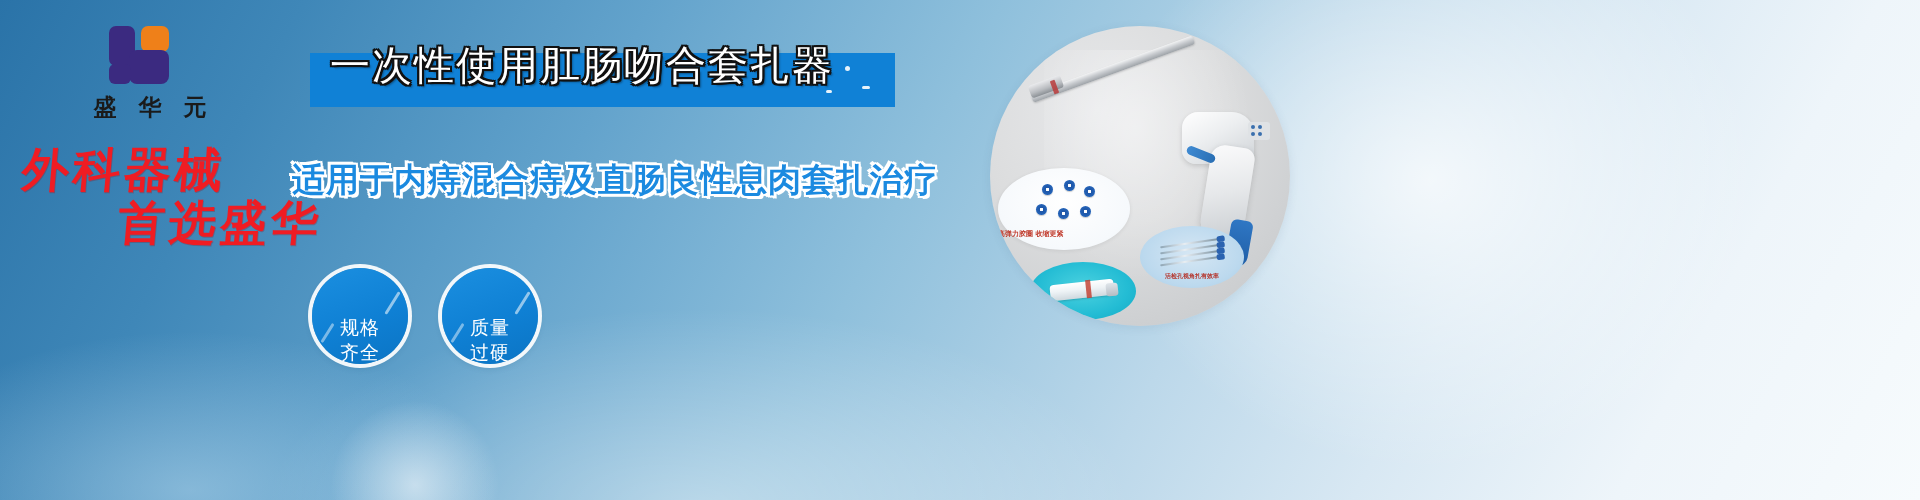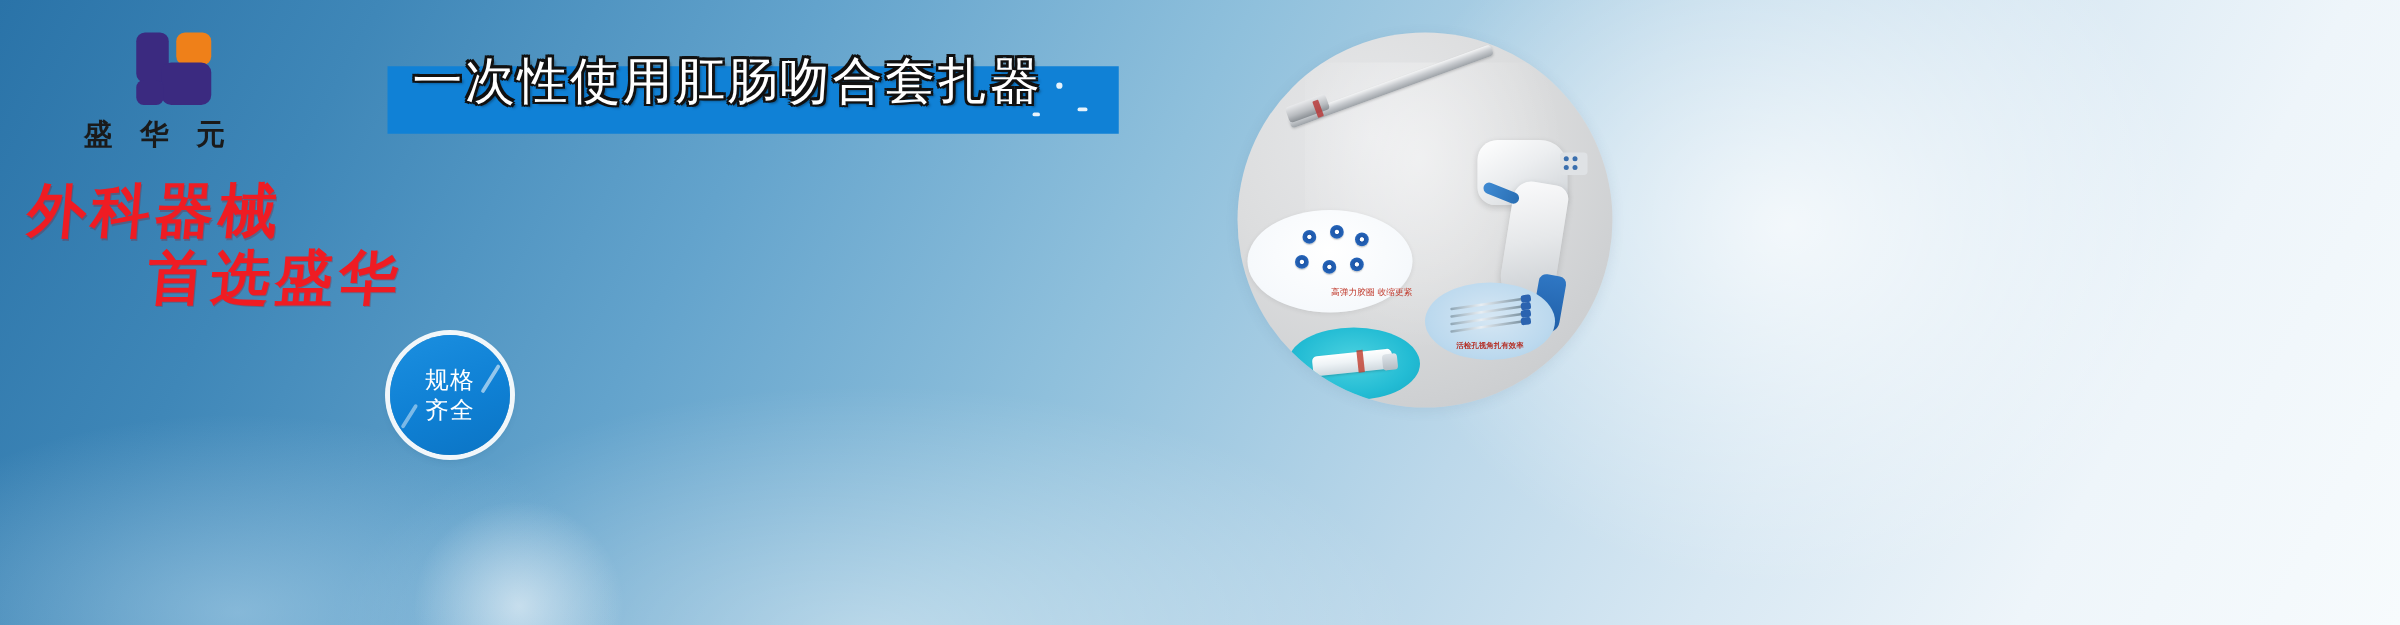--- a/index.html
+++ b/index.html
@@ -74,20 +74,21 @@
   .lm-2 { left: 34px; top: 2px;  width: 28px; height: 26px; background: #ef8019; }
   .lm-3 { left: 22px; top: 26px; width: 40px; height: 34px; background: #3b2a80; border-radius: 8px; }
   .lm-4 { left: 2px;  top: 40px; width: 22px; height: 20px; background: #3b2a80; border-radius: 6px; }
   .lm-gap {
     position: absolute;
     left: 28px; top: 30px; width: 8px; height: 12px;
     background: transparent;
   }
   .logo-text {
     margin-top: 6px;
+    text-align: center;
     font-family: "DejaVu Sans", "Liberation Sans", sans-serif;
     font-size: 23px;
     font-weight: 700;
     color: #1a1a1a;
     letter-spacing: 7px;
     text-indent: 7px;
     white-space: nowrap;
   }
 
   
@@ -182,21 +183,21 @@
   .feature {
     position: relative;
     width: 96px;
     height: 96px;
     border-radius: 50%;
     background: linear-gradient(160deg, #1b8fe0 0%, #0f80d4 55%, #0b74c4 100%);
     box-shadow: 0 0 0 4px rgba(255,255,255,0.92), 0 3px 7px rgba(25,80,120,0.25);
     display: flex;
     flex-direction: column;
     align-items: center;
-    justify-content: center;
+    justify-content: flex-end;
     color: #ffffff;
     overflow: hidden;
   }
   .feature .slash {
     position: absolute;
     right: 14px;
     top: 22px;
     width: 3px;
     height: 26px;
     background: rgba(255,255,255,0.55);
@@ -369,23 +370,23 @@
   .r2 { left: 66px; top: 12px; }
   .r3 { left: 86px; top: 18px; }
   .r4 { left: 38px; top: 36px; }
   .r5 { left: 60px; top: 40px; }
   .r6 { left: 82px; top: 38px; }
   .inset-rings-label {
     position: absolute;
     left: 0;
     right: 0;
     bottom: 11px;
-    text-align: right;
+    text-align: left;
     font-size: 7px;
-    font-weight: 400;
+    font-weight: 700;
     color: #c0392b;
     white-space: nowrap;
   }
 
   
   .inset-rods {
     position: absolute;
     left: 150px;
     top: 200px;
     width: 104px;
@@ -506,27 +507,34 @@
     <div class="slogan-line1">外科器械</div>
     <div class="slogan-line2">首选盛华</div>
   </div>
 
   <div class="headline-band"></div>
   <div class="headline-sparkle sp1"></div>
   <div class="headline-sparkle sp2"></div>
   <div class="headline-sparkle sp3"></div>
   <div class="headline-text">一次性使用肛肠吻合套扎器</div>
 
+  <div class="subtitle">适用于内痔混合痔及直肠良性息肉套扎治疗</div>
 
   <div class="features">
     <div class="feature">
       <span class="slash"></span>
       <span class="slash2"></span>
       <span class="feature-l1">规格</span>
       <span class="feature-l2">齐全</span>
+    </div>
+    <div class="feature">
+      <span class="slash"></span>
+      <span class="slash2"></span>
+      <span class="feature-l1">质量</span>
+      <span class="feature-l2">过硬</span>
     </div>
   </div>
 
   <div class="product">
     <div class="prod-shadow"></div>
 
     <div class="barrel"></div>
     <div class="barrel-tip"></div>
     <div class="barrel-band"></div>
     <div class="handle-body"></div>

